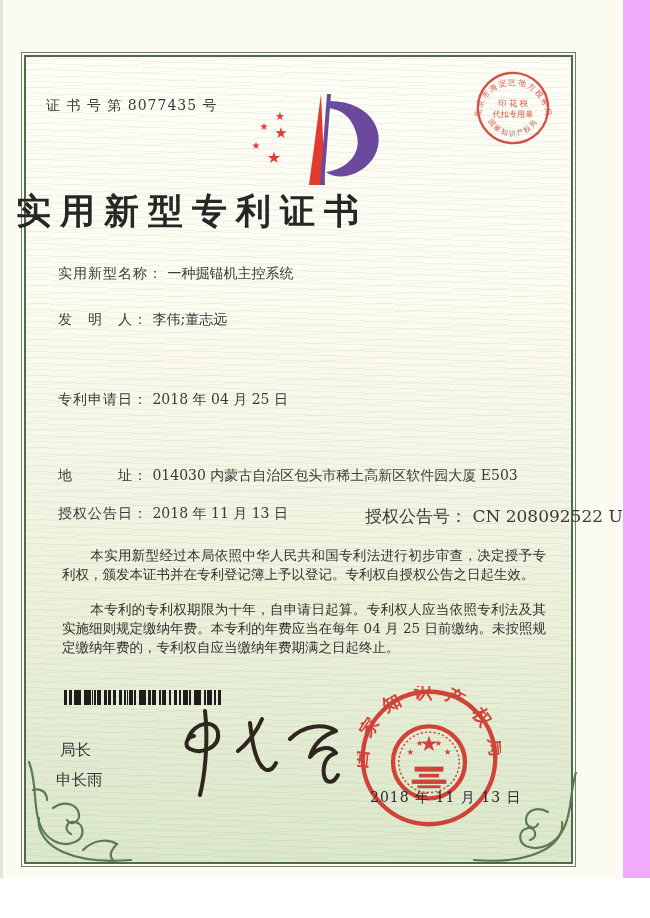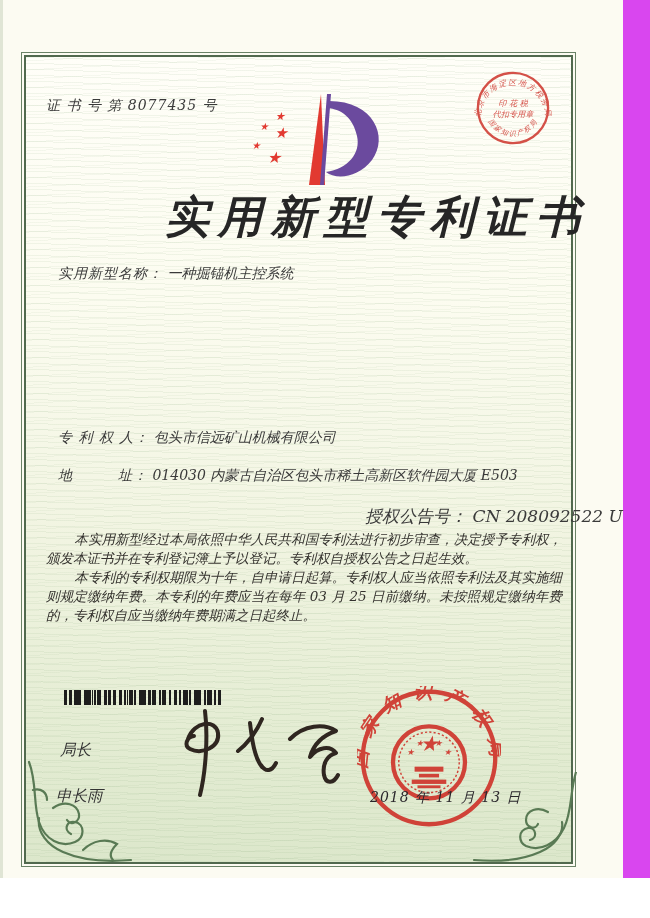--- a/index.html
+++ b/index.html
@@ -1,55 +1,54 @@
 <!DOCTYPE html>
 <html><head>
 <meta charset="utf-8">
 <style>
   html,body{margin:0;padding:0;}
   .stage{
     position:relative;width:650px;height:878px;overflow:hidden;
-    background:#d946ef;
+    background:#f0abfc;
     font-family:"DejaVu Serif","Liberation Serif",serif;
-    font-style:italic;
   }
   .scan-bottom{position:absolute;left:0;top:901px;width:650px;height:17px;
     background:linear-gradient(180deg,#141417 0 6px,#3a3a42 6px 100%);}
   .paper{position:absolute;left:0;top:0;width:623px;height:903px;
     background:#fcfbf2;border-bottom-right-radius:5px;}
   .paper-edge{position:absolute;left:0;top:0;width:3px;height:903px;background:#c9d4bd;opacity:.55;}
   .frame-outer{position:absolute;left:21px;top:52px;width:549px;height:809px;
     border:1px solid #6a8266;padding:2px;}
   .frame-inner{width:100%;height:100%;border:2px solid #51694e;box-sizing:border-box;
     background:
       repeating-linear-gradient(2deg, rgba(122,162,112,0.10) 0 1px, rgba(0,0,0,0) 1px 6px),
       repeating-linear-gradient(-3deg, rgba(122,162,112,0.07) 0 1px, rgba(0,0,0,0) 1px 9px),
       linear-gradient(180deg,#fffef8 0%,#fcfcf0 30%,#f1f4e1 60%,#e5edd4 82%,#dce7cb 100%);}
   .cert-no{position:absolute;left:46px;top:97px;font-size:14px;color:#3a3a3a;letter-spacing:1px;}
-  .title{position:absolute;left:40px;top:188px;width:549px;text-align:right;
-    font-size:44px;font-weight:bold;color:#262626;letter-spacing:9px;}
+  .title{position:absolute;left:16px;top:188px;width:549px;text-align:left;
+    font-size:35px;font-weight:bold;color:#262626;letter-spacing:9px;}
   .logo{position:absolute;left:250px;top:91px;}
   .tax-stamp{position:absolute;left:474px;top:69px;opacity:.88;}
   .field{position:absolute;left:58px;font-size:14px;color:#3a3a3a;white-space:nowrap;}
   .field .lab{letter-spacing:1px;}
   .f-name{top:265px}.f-inv{top:311px}.f-pat{top:352px}.f-fil{top:391px}
   .f-own{top:429px}.f-adr{top:467px}.f-grant{top:505px}
   .grant-no{position:absolute;left:365px;top:505px;font-size:17px;color:#3a3a3a;white-space:nowrap;}
   .body-text{position:absolute;left:46px;top:530px;width:516px;
     font-size:13.5px;line-height:19px;color:#34322e;text-align:justify;}
-  .body-text p{margin:0;text-indent:2.1em;}
+  .body-text p{margin:16px;text-indent:2.1em;}
   .barcode{position:absolute;left:64px;top:690px;width:158px;height:15px;
     background:
       repeating-linear-gradient(90deg,#1d1d1d 0 2px,rgba(0,0,0,0) 2px 5px),
       repeating-linear-gradient(90deg,#1d1d1d 0 1px,rgba(0,0,0,0) 1px 7px),
       repeating-linear-gradient(90deg,#1d1d1d 0 3px,rgba(0,0,0,0) 3px 11px);}
   .sign-title{position:absolute;left:60px;top:740px;font-size:15.5px;color:#333;
     font-family:"DejaVu Sans","Liberation Sans",sans-serif;}
   .sign-name{position:absolute;left:56px;top:770px;font-size:15.5px;color:#333;
-    font-family:"DejaVu Sans","Liberation Sans",sans-serif;margin-top:16px;}
+    font-family:"DejaVu Sans","Liberation Sans",sans-serif;}
   .signature{position:absolute;left:158px;top:705px;}
   .seal{position:absolute;left:357px;top:686px;}
   .seal-date{position:absolute;left:370px;top:789px;font-size:14px;color:#2a272c;letter-spacing:1px;z-index:6;}
   .footer{position:absolute;left:22px;top:879px;width:549px;text-align:left;
     font-size:18px;color:#3d3d3d;letter-spacing:2px;}
   .flourish-l{position:absolute;left:23px;top:760px;}
   .flourish-r{position:absolute;left:470px;top:772px;transform:scaleX(-1);}
   svg text{font-family:"DejaVu Serif","Liberation Serif",serif;}
 </style>
 </head>
@@ -94,36 +93,44 @@
     <path d="M79,10 C124,10 139,46 122,69 C108,87 86,89 76,81 C98,78 111,62 107,45 C103,27 92,18 77,17 Z" fill="#6b4a9e"></path>
     <path d="M77,3 L81,3 L74,94 L70,94 Z" fill="#6b4a9e"></path>
   </svg>
 
   <div class="title">实用新型专利证书</div>
 
   <div class="field f-name">
     <span class="lab">实用新型名称：</span>
     <span>一种掘锚机主控系统</span>
   </div>
-  <div class="field f-own">
-    <span class="lab">专 利 权 人：</span>
-    <span>包头市信远矿山机械有限公司</span>
+  <div class="field f-inv">
+    <span class="lab">发　明　人：</span>
+    <span>李伟;董志远</span>
+  </div>
+  <div class="field f-fil">
+    <span class="lab">专利申请日：</span>
+    <span>2018 年 04 月 25 日</span>
   </div>
   <div class="field f-adr">
     <span class="lab">地　　　址：</span>
     <span>014030  内蒙古自治区包头市稀土高新区软件园大厦 E503</span>
+  </div>
+  <div class="field f-grant">
+    <span class="lab">授权公告日：</span>
+    <span>2018 年 11 月 13 日</span>
   </div>
   <div class="grant-no">
     <span class="lab">授权公告号：</span>
     <span>CN 208092522 U</span>
   </div>
 
   <div class="body-text">
     <p>本实用新型经过本局依照中华人民共和国专利法进行初步审查，决定授予专利权，颁发本证书并在专利登记簿上予以登记。专利权自授权公告之日起生效。</p>
-    <p>本专利的专利权期限为十年，自申请日起算。专利权人应当依照专利法及其实施细则规定缴纳年费。本专利的年费应当在每年 03 月 25 日前缴纳。未按照规定缴纳年费的，专利权自应当缴纳年费期满之日起终止。</p>
+    <p>本专利的专利权期限为十年，自申请日起算。专利权人应当依照专利法及其实施细则规定缴纳年费。本专利的年费应当在每年 04 月 25 日前缴纳。未按照规定缴纳年费的，专利权自应当缴纳年费期满之日起终止。</p>
   </div>
 
   <div class="barcode"></div>
 
   <div class="sign-title">局长</div>
   <div class="sign-name">申长雨</div>
 
   <svg class="signature" width="185" height="95" viewBox="0 0 185 95" fill="none" stroke="#2f2620" stroke-width="4" stroke-linecap="round" stroke-linejoin="round">
     <path d="M30,34 C36,16 58,14 60,28 C62,42 44,50 32,44 C26,41 28,32 36,31"></path>
     <path d="M47,6 C50,30 48,66 42,90"></path>

